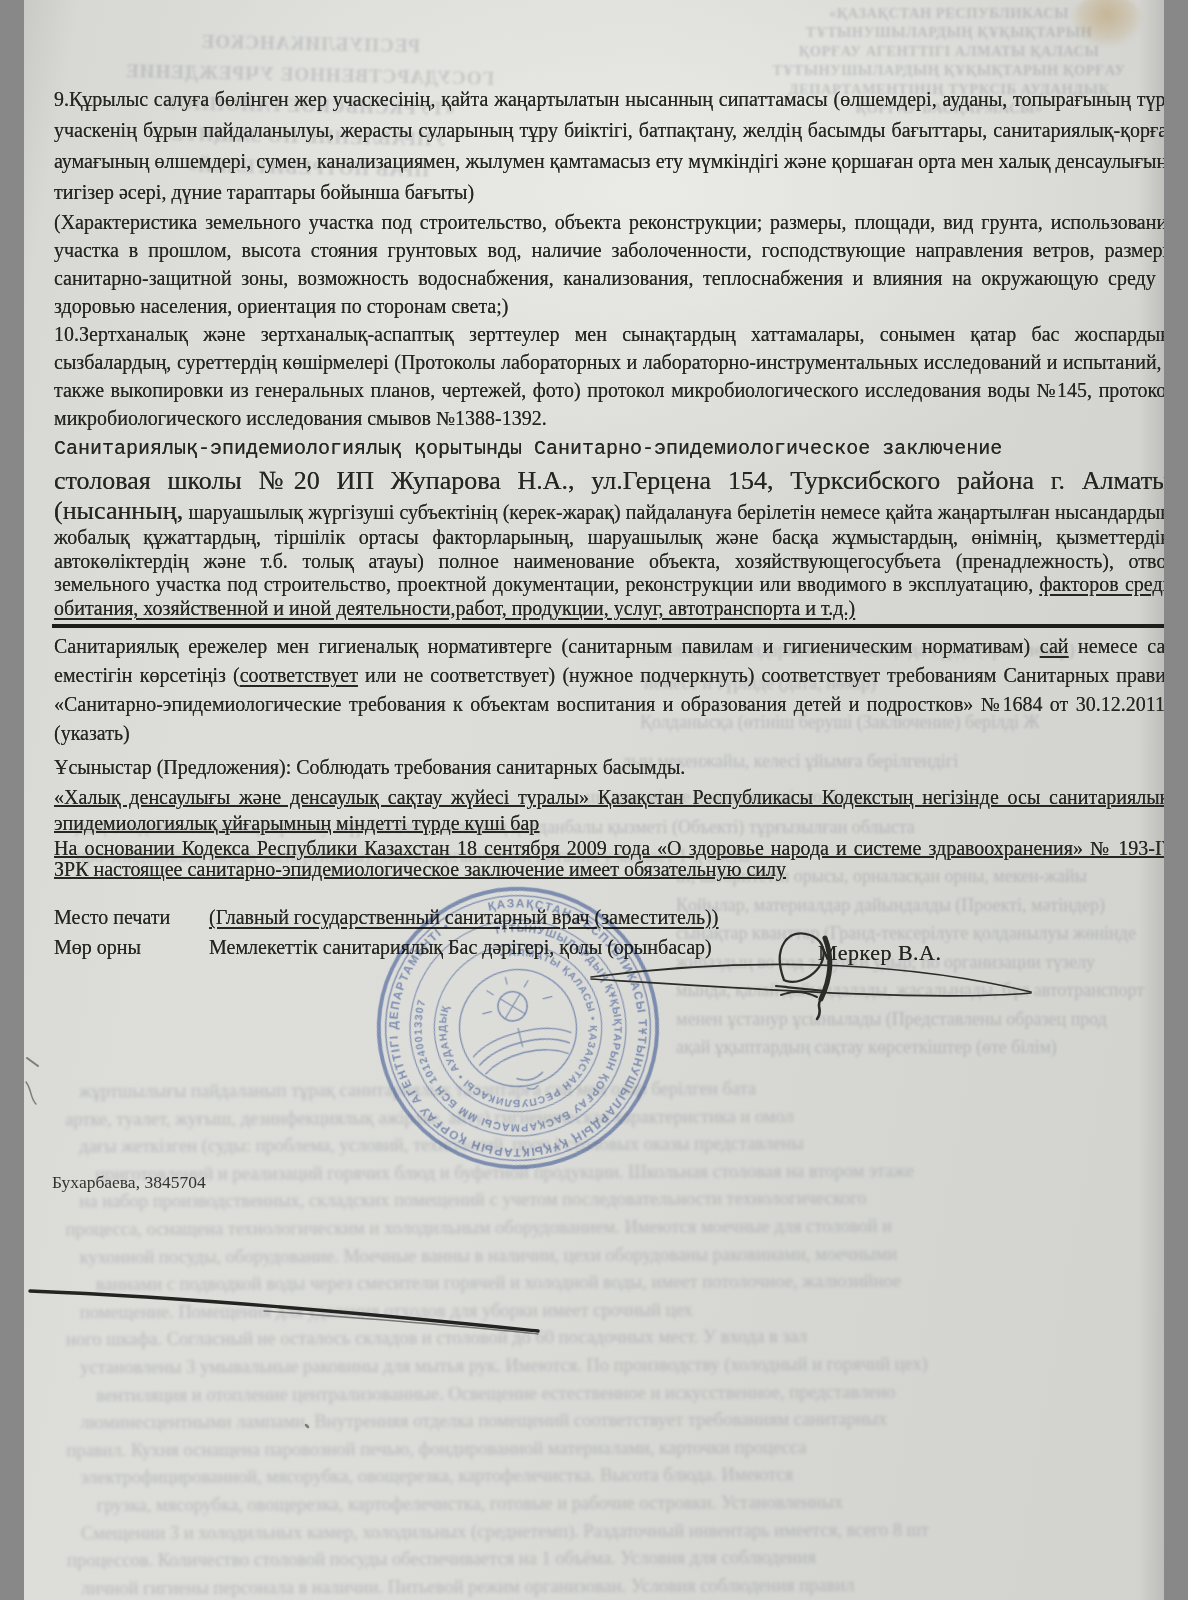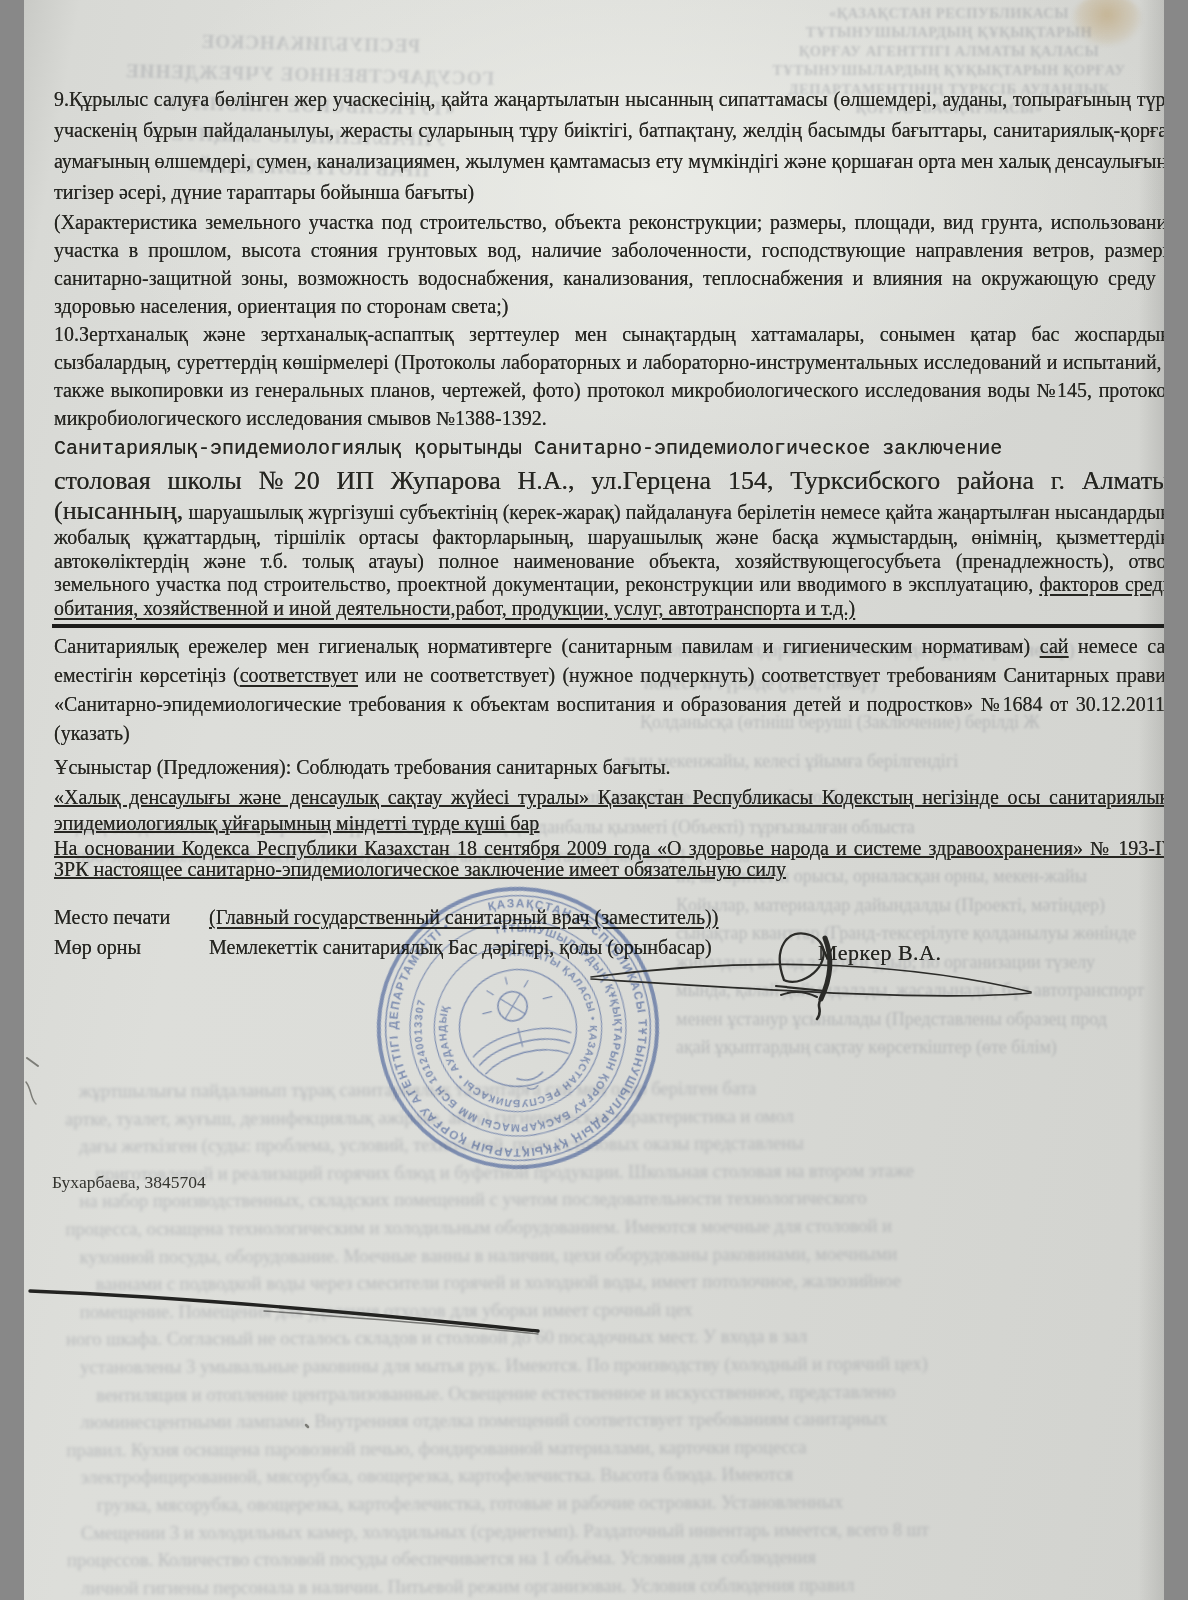--- a/index.html
+++ b/index.html
@@ -170,21 +170,21 @@
 
     <p class="jp heading">Санитариялық-эпидемиологиялық қорытынды Санитарно-эпидемиологическое заключение</p>
 
     <p class="jp obj"><span class="big">столовая школы №20 ИП Жупарова Н.А., ул.Герцена 154, Турксибского района г. Алматы. (нысанның,</span><span> шаруашылық жүргізуші субъектінің  (керек-жарақ)  пайдалануға берілетін немесе қайта жаңартылған нысандардың, жобалық құжаттардың, тіршілік ортасы факторларының, шаруашылық және басқа жұмыстардың, өнімнің, қызметтердің, автокөліктердің және т.б. толық атауы) полное наименование объекта,  хозяйствующегосубъета (пренадлежность), отвод земельного участка под строительство, проектной документации, реконструкции или вводимого в эксплуатацию, </span><span class="u">факторов среды обитания, хозяйственной и иной деятельности,работ, продукции, услуг, автотранспорта и т.д.)</span></p>
 
     <div class="rule"></div>
 
 
     <p class="jp norm"><span>Санитариялық ережелер мен гигиеналық нормативтерге (санитарным павилам и гигиеническим нормативам) </span><span class="u">сай</span><span> немесе сай еместігін көрсетіңіз (</span><span class="u">соответствует</span><span> или не соответствует) (нужное подчеркнуть) соответствует требованиям Санитарных правил «Санитарно-эпидемиологические требования  к объектам воспитания и образования детей и подростков» №1684 от 30.12.2011г. (указать)</span></p>
 
-    <p class="jp proposals">Ұсыныстар (Предложения): Соблюдать требования санитарных бағыты.</p>
+    <p class="jp proposals">Ұсыныстар (Предложения): Соблюдать требования санитарных басымды.</p>
 
     <p class="jp codekz">«Халық денсаулығы және денсаулық сақтау жүйесі туралы» Қазақстан Республикасы Кодекстың негізінде осы санитариялық-эпидемиологиялық ұйғарымның міндетті түрде күші бар</p>
 
     <p class="jp coderu">На основании Кодекса Республики Казахстан  18 сентября 2009 года  «О здоровье народа и системе здравоохранения» № 193-IV ЗРК  настоящее санитарно-эпидемиологическое заключение имеет обязательную силу</p>
 
     <div class="sig">
       <div class="sig-row">
         <span class="sig-label">Место печати</span>
         <span class="u">(Главный государственный санитарный врач (заместитель))</span>
       </div>

